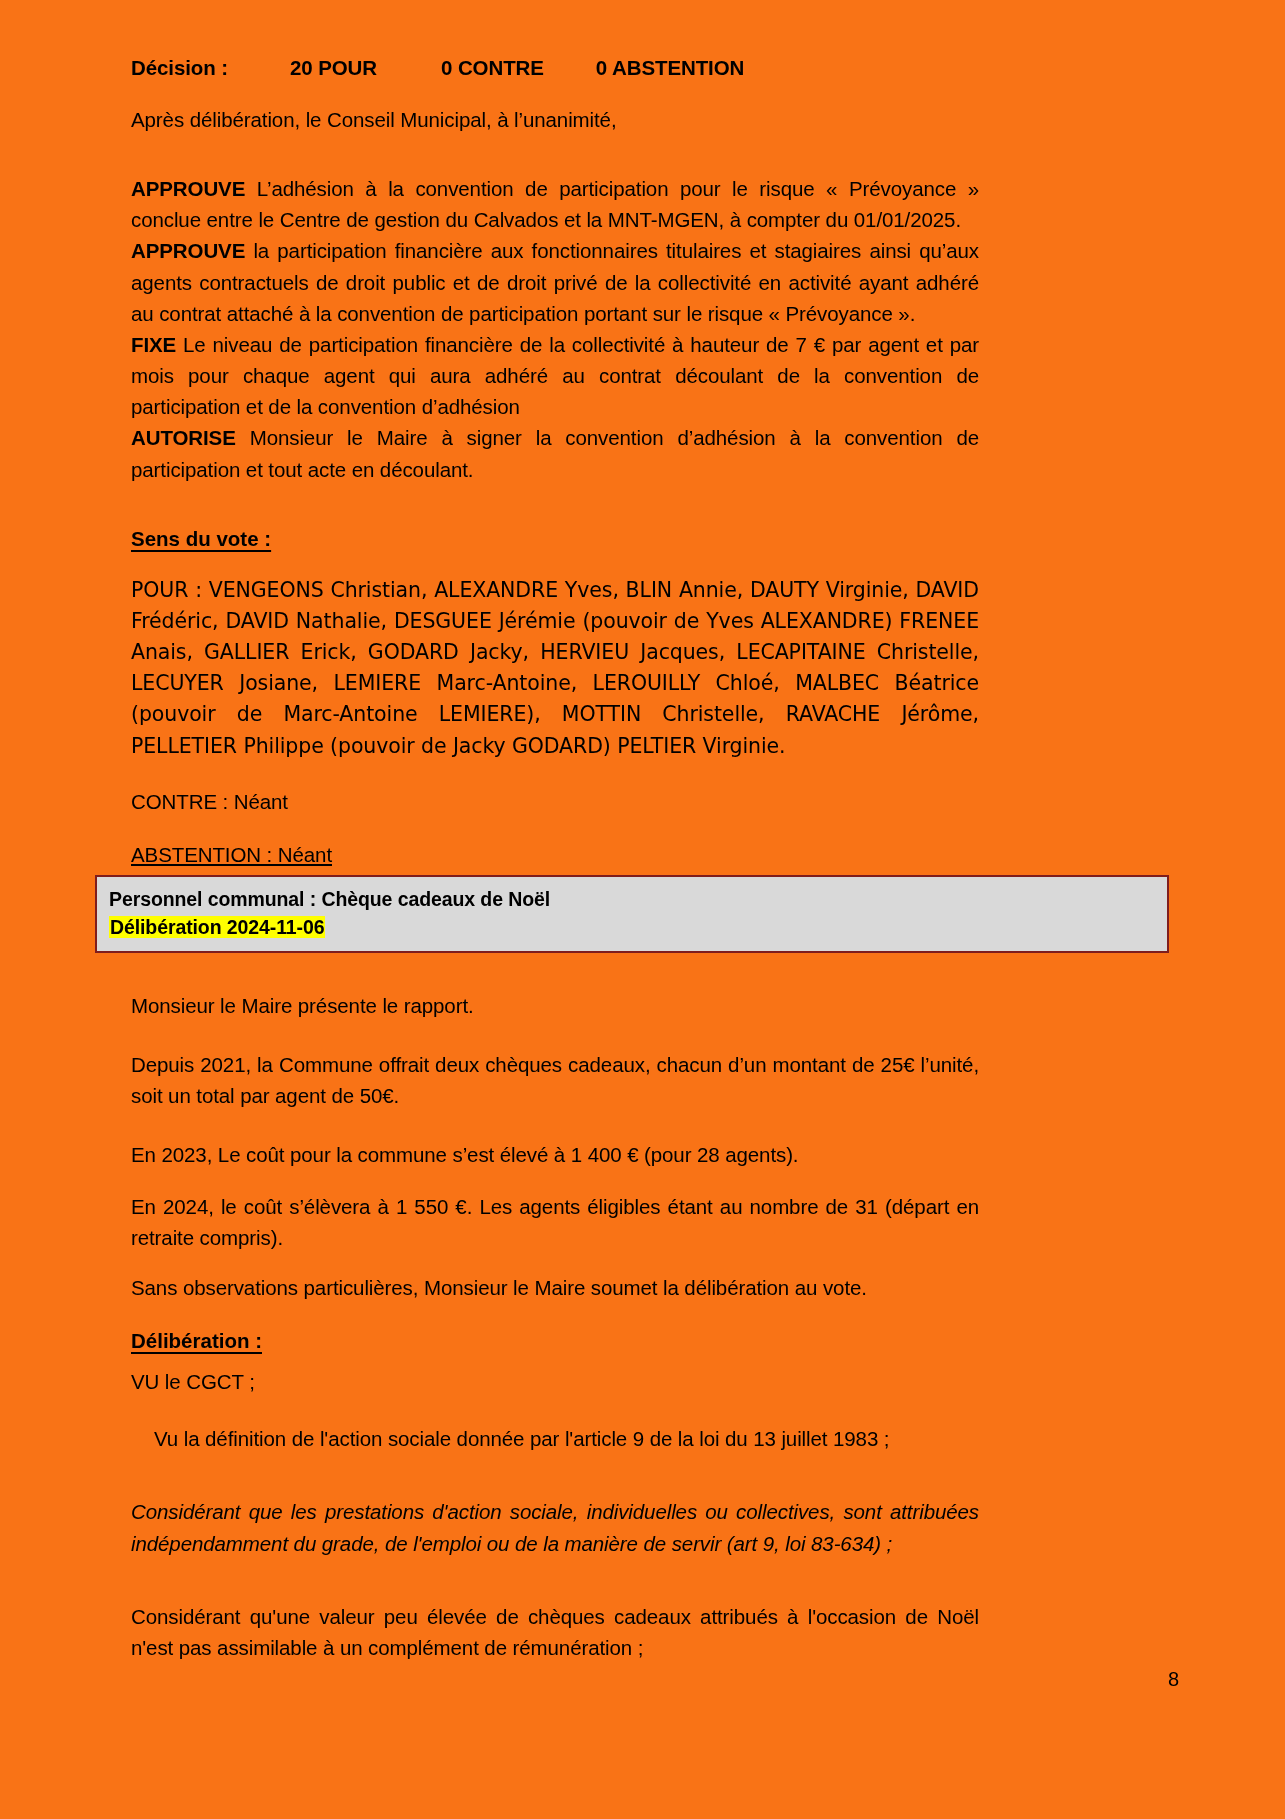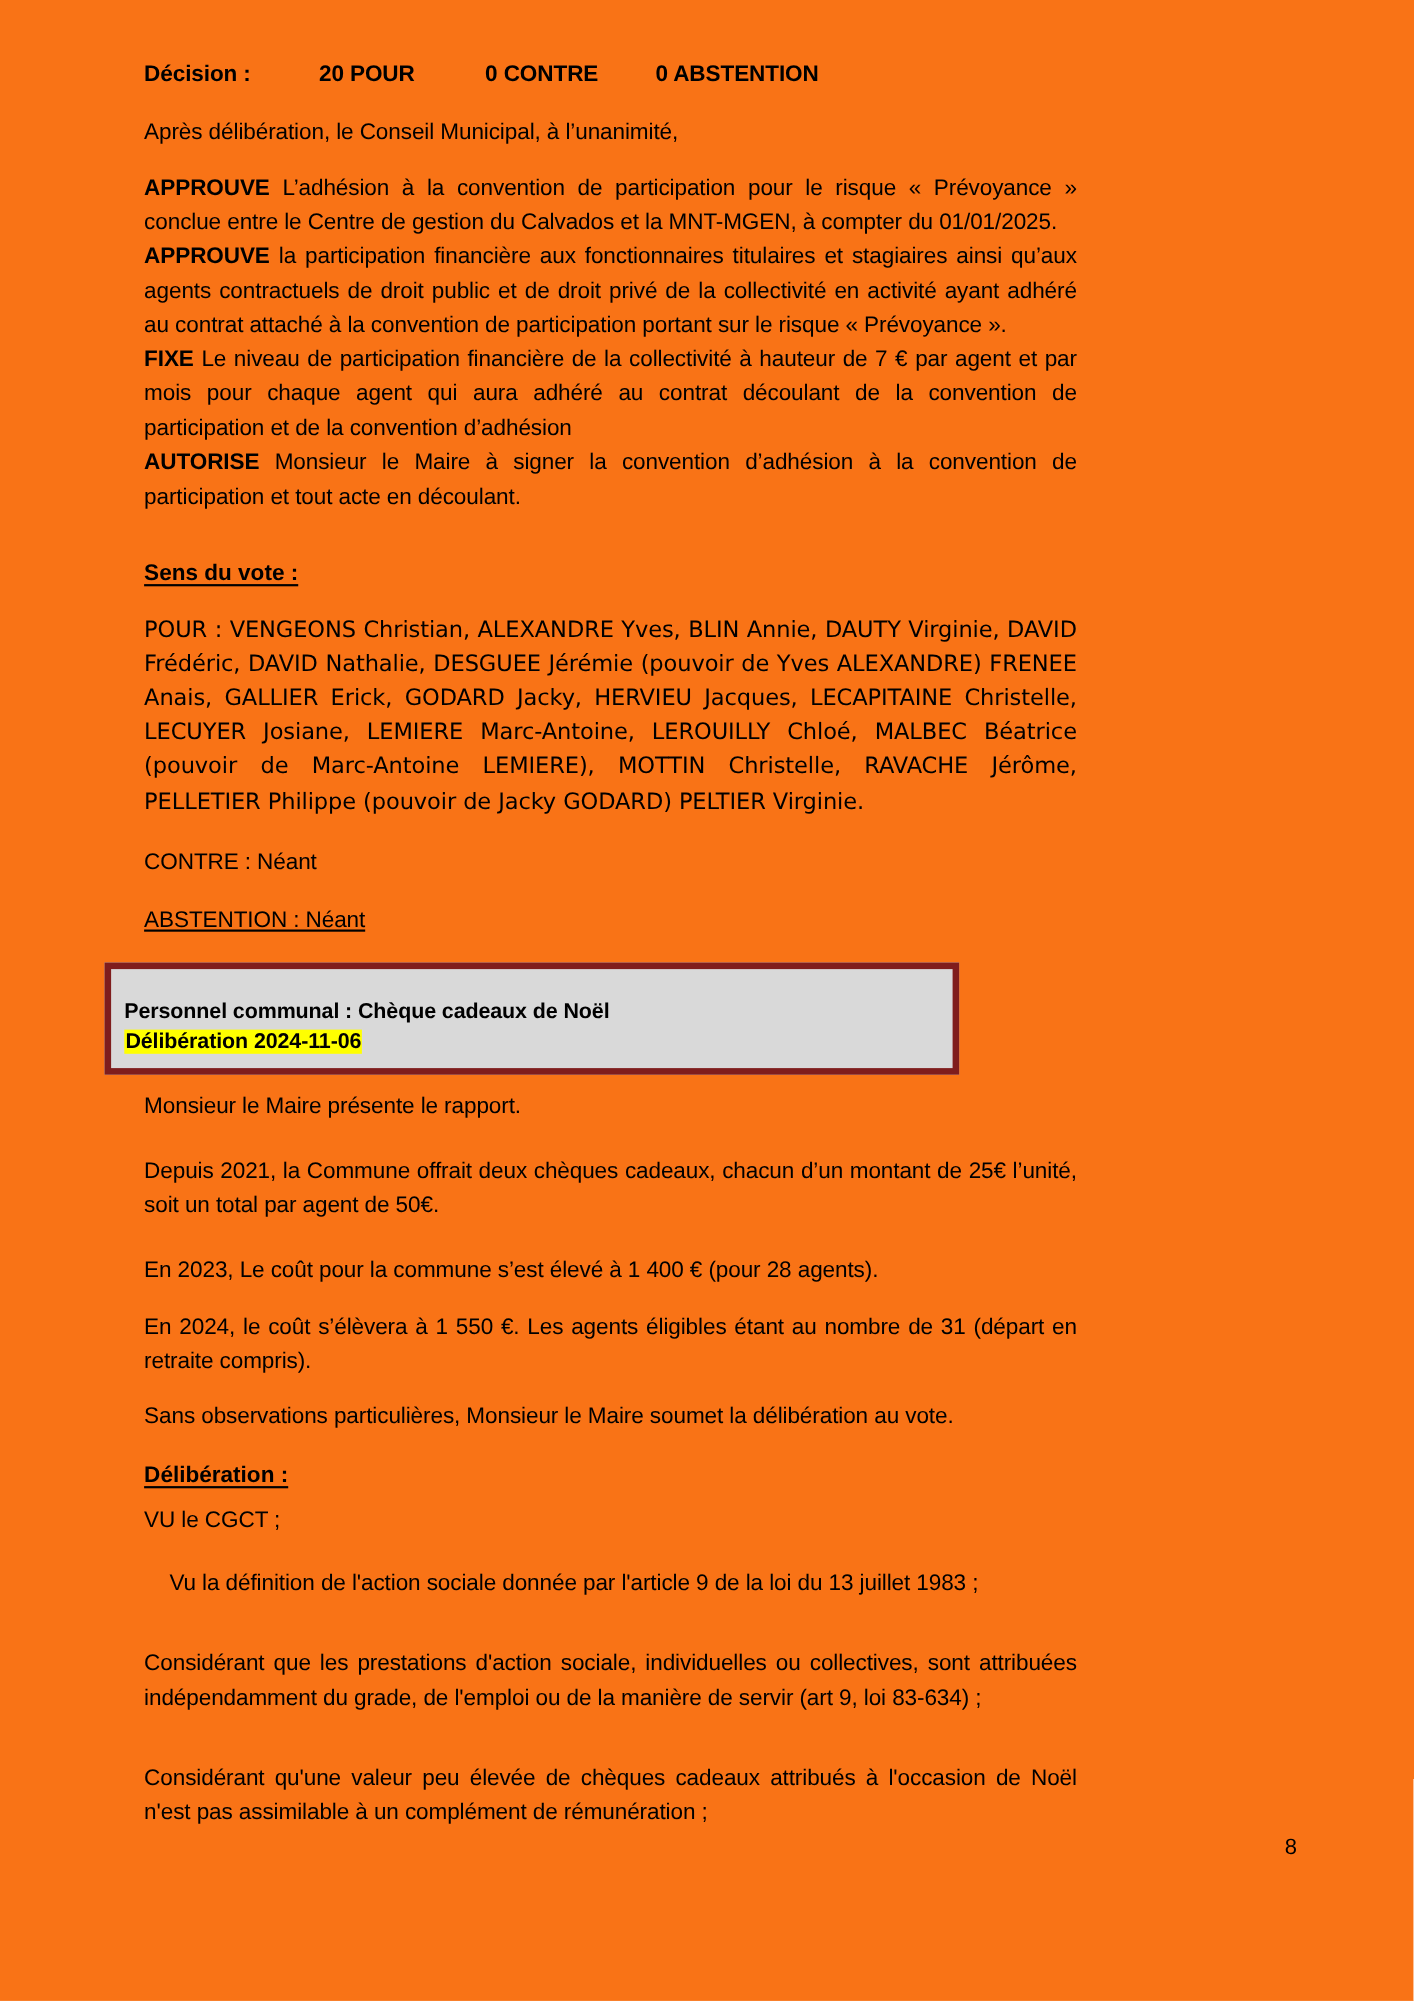--- a/index.html
+++ b/index.html
@@ -79,25 +79,25 @@
     font-size: 18.4px;
     line-height: 1.70;
     letter-spacing: -0.25px;
   }
 
   
   .deliberation-box {
     position: absolute;
     left: 95px;
     top: 875px;
-    width: 777px;
+    width: 1074px;
     box-sizing: border-box;
     background: #d9d9d9;
-    border: 6px solid #7f1d1d;
-    padding: 25px 0 10px 12px;
+    border: 2px solid #7f1d1d;
+    padding: 9px 0 10px 12px;
   }
 
   .deliberation-box .box-line {
     font-size: 19.5px;
     font-weight: bold;
     line-height: 1.42;
     letter-spacing: -0.1px;
   }
 
   .deliberation-box .hl {
@@ -124,21 +124,21 @@
 </style>
 </head>
 <body>
 
 <div class="page">
 
   <div class="content">
 
     <div class="decision-line"><span>Décision :</span><span class="gap-a"></span><span>20 POUR</span><span class="gap-b"></span><span>0 CONTRE</span><span class="gap-c"></span><span>0 ABSTENTION</span></div>
 
-    <p class="para left" style="margin-bottom:20px;">Après délibération, le Conseil Municipal, à l’unanimité,</p>
+    <p class="para left" style="margin-bottom:38px;">Après délibération, le Conseil Municipal, à l’unanimité,</p>
 
     <p class="para tight"><span class="lead">APPROUVE</span><span> L’adhésion à la convention de participation pour le risque « Prévoyance » conclue entre le Centre de gestion du Calvados et la MNT-MGEN, à compter du 01/01/2025.</span></p>
 
     <p class="para tight"><span class="lead">APPROUVE</span><span> la participation financière aux fonctionnaires titulaires et stagiaires ainsi qu’aux agents contractuels de droit public et de droit privé de la collectivité en activité ayant adhéré au contrat attaché à la convention de participation portant sur le risque « Prévoyance ».</span></p>
 
     <p class="para tight"><span class="lead">FIXE</span><span> Le niveau de participation financière de la collectivité à hauteur de 7 € par agent et par mois pour chaque agent qui aura adhéré au contrat découlant de la convention de participation et de la convention d’adhésion</span></p>
 
     <p class="para" style="margin-bottom:42px;"><span class="lead">AUTORISE</span><span> Monsieur le Maire à signer la convention d’adhésion à la convention de participation et tout acte en découlant.</span></p>
 
     <div class="subheading" style="margin-bottom:24px;">Sens du vote :</div>
@@ -167,21 +167,21 @@
     <p class="para" style="">En 2024, le coût s’élèvera à 1 550 €. Les agents éligibles étant au nombre de 31 (départ en retraite compris).</p>
 
     <p class="para left" style="margin-bottom:26px;">Sans observations particulières, Monsieur le Maire soumet la délibération au vote.</p>
 
     <div class="subheading" style="margin-bottom:13px;">Délibération :</div>
 
     <p class="para left" style="margin-bottom:26px;">VU le CGCT ;</p>
 
     <p class="para left" style="margin-bottom:42px;margin-left:23px;">Vu la définition de l'action sociale donnée par l'article 9 de la loi du 13 juillet 1983 ;</p>
 
-    <p class="para" style="margin-bottom:42px;">Considérant que les prestations d'action sociale, individuelles ou collectives, sont attribuées indépendamment du grade, de l'emploi ou de la manière de servir (art 9, loi 83-634) ;</p>
+    <p class="para" style="margin-bottom:42px;font-style:italic;">Considérant que les prestations d'action sociale, individuelles ou collectives, sont attribuées indépendamment du grade, de l'emploi ou de la manière de servir (art 9, loi 83-634) ;</p>
 
     <p class="para" style="margin-bottom:0;">Considérant qu'une valeur peu élevée de chèques cadeaux attribués à l'occasion de Noël n'est pas assimilable à un complément de rémunération ;</p>
 
   </div>
 
   <div class="page-number">8</div>
 
 </div>
 
 </body></html>

